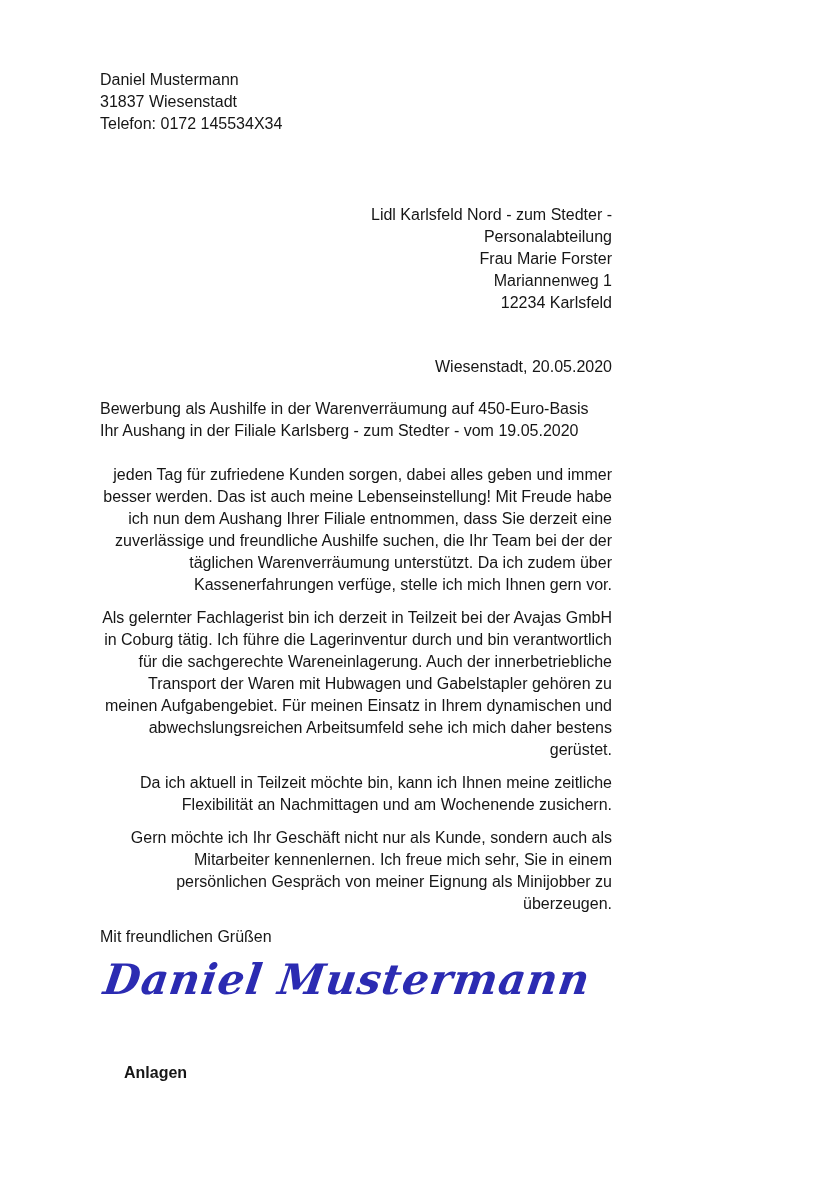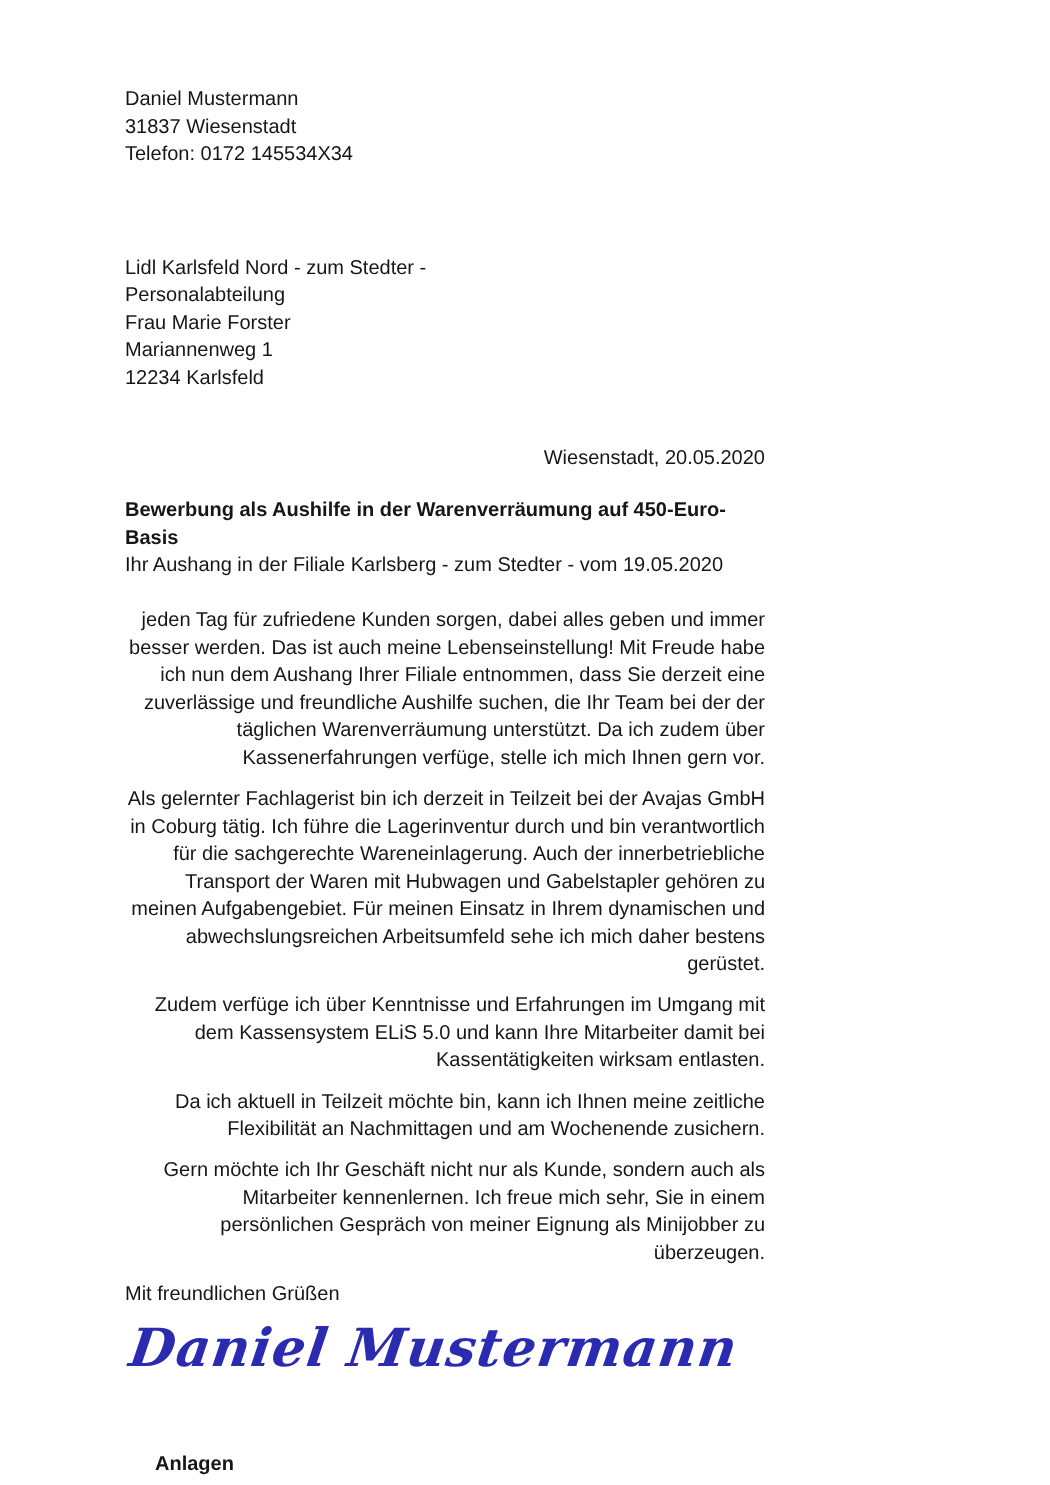--- a/index.html
+++ b/index.html
@@ -15,27 +15,27 @@
     font-family: "Liberation Sans", sans-serif;
     font-size: 16px;
     line-height: 22px;
     color: #161616;
     box-sizing: border-box;
     padding: 69px 64px 0 100px;
     overflow: hidden;
   }
   .addr-line { white-space: nowrap; }
   .sender-block { margin-bottom: 69px; }
-  .recipient-block { margin-bottom: 42px; }
+  .recipient-block { margin-bottom: 42px; text-align: right; }
   .date-line {
     text-align: right;
     margin-bottom: 20px;
   }
   .subject-block { margin-bottom: 22px; }
-  .subject-main { font-weight: bold; }
+  .subject-main { font-weight: normal; }
   .salutation { margin-bottom: 11px; }
   .body-paragraph {
     margin: 0 0 11px 0;
     max-width: 662px;
     text-align: right;
   }
   .closing { margin: 0 0 4px 0; }
   .signature {
     font-family: "DejaVu Serif", serif;
     font-style: italic;
@@ -72,21 +72,20 @@
   <div class="date-line">Wiesenstadt, 20.05.2020</div>
 
   <div class="subject-block">
     <div class="subject-main">Bewerbung als Aushilfe in der Warenverräumung auf 450-Euro-Basis</div>
     <div class="subject-sub">Ihr Aushang in der Filiale Karlsberg - zum Stedter - vom 19.05.2020</div>
   </div>
 
 
   <p class="body-paragraph">jeden Tag für zufriedene Kunden sorgen, dabei alles geben und immer besser werden. Das ist auch meine Lebenseinstellung! Mit Freude habe ich nun dem Aushang Ihrer Filiale entnommen, dass Sie derzeit eine zuverlässige und freundliche Aushilfe suchen, die Ihr Team bei der der täglichen Warenverräumung unterstützt. Da ich zudem über Kassenerfahrungen verfüge, stelle ich mich Ihnen gern vor.</p>
   <p class="body-paragraph">Als gelernter Fachlagerist bin ich derzeit in Teilzeit bei der Avajas GmbH in Coburg tätig. Ich führe die Lagerinventur durch und bin verantwortlich für die sachgerechte Wareneinlagerung. Auch der innerbetriebliche Transport der Waren mit Hubwagen und Gabelstapler gehören zu meinen Aufgabengebiet. Für meinen Einsatz in Ihrem dynamischen und abwechslungsreichen Arbeitsumfeld sehe ich mich daher bestens gerüstet.</p>
-  <p class="body-paragraph">Zudem verfüge ich über Kenntnisse und Erfahrungen im Umgang mit dem Kassensystem ELiS 5.0 und kann Ihre Mitarbeiter damit bei Kassentätigkeiten wirksam entlasten.</p>
   <p class="body-paragraph">Da ich aktuell in Teilzeit möchte bin, kann ich Ihnen meine zeitliche Flexibilität an Nachmittagen und am Wochenende zusichern.</p>
   <p class="body-paragraph">Gern möchte ich Ihr Geschäft nicht nur als Kunde, sondern auch als Mitarbeiter kennenlernen. Ich freue mich sehr, Sie in einem persönlichen Gespräch von meiner Eignung als Minijobber zu überzeugen.</p>
 
   <p class="closing">Mit freundlichen Grüßen</p>
 
   <div class="signature" style="color: rgb(43, 43, 178);">Daniel Mustermann</div>
 
   <div class="enclosures">Anlagen</div>
 
 </div>

